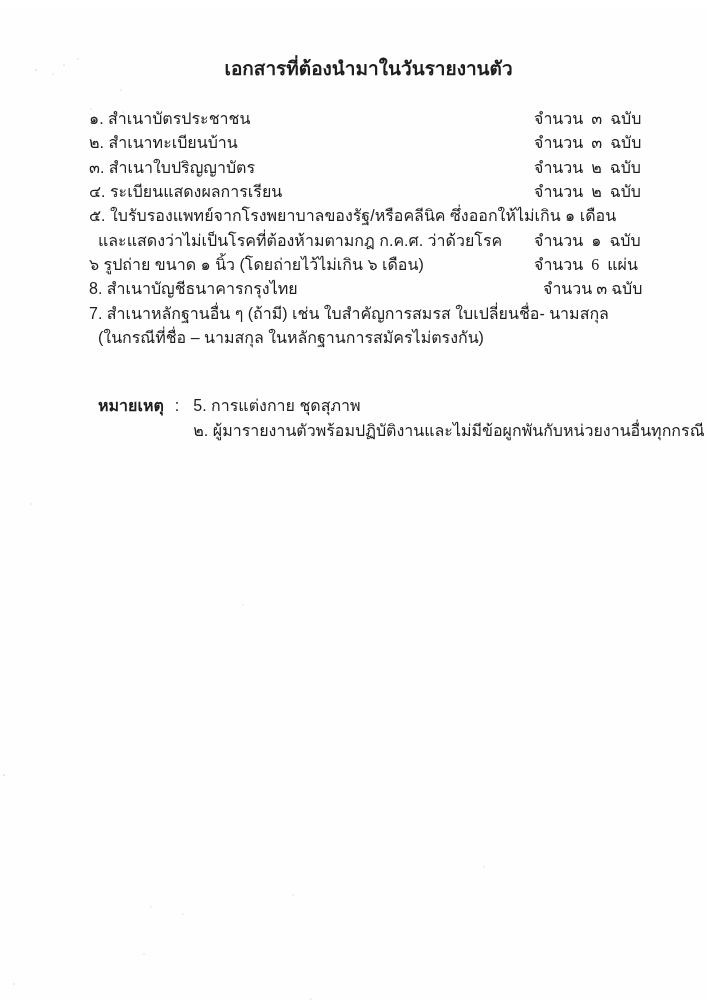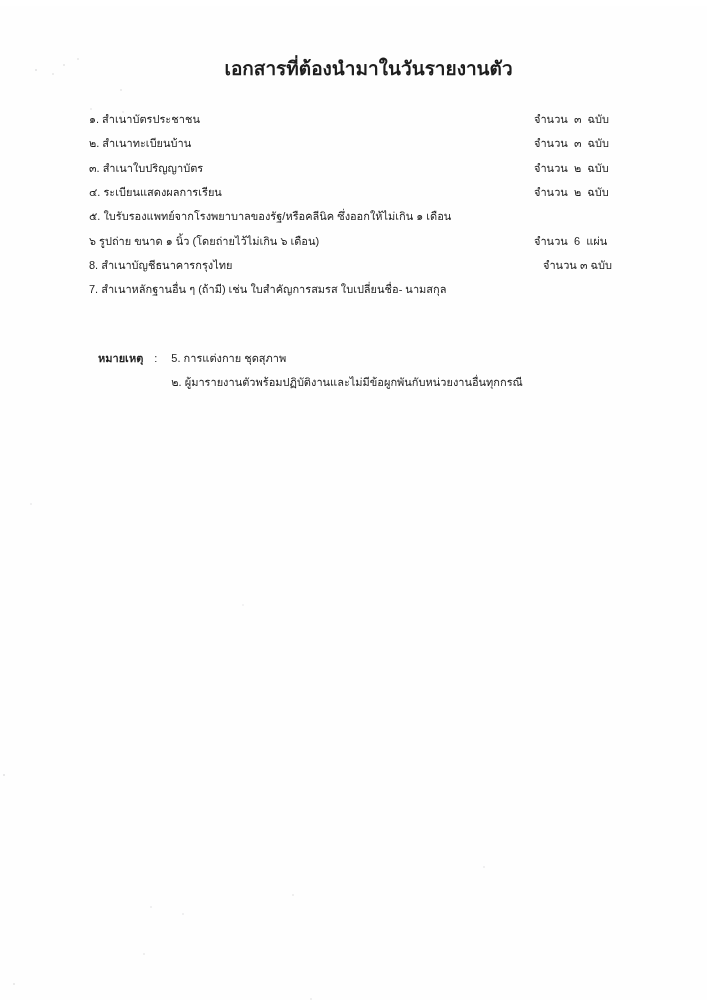--- a/index.html
+++ b/index.html
@@ -53,34 +53,35 @@
     font-size: 19px;
     line-height: 30px;
     font-weight: 700;
     white-space: nowrap;
   }
   .content {
     position: absolute;
     top: 101px;
     left: 89px;
     width: 610px;
-    font-size: 11px;
+    font-size: 16px;
     line-height: 24.35px;
   }
   .line {
     position: relative;
     height: 24.35px;
     white-space: nowrap;
   }
   .line.cont { padding-left: 9px; }
   .qty {
     position: absolute;
     left: 445px;
     top: 0;
     white-space: pre;
+    font-family: Liberation Serif, serif;
   }
   .qty.qty-shift { left: 454px; }
   .note {
     display: flex;
     margin-top: 44px;
     white-space: nowrap;
   }
   .note-label {
     font-weight: 700;
     padding-left: 9px;
@@ -118,33 +119,40 @@
     </div>
 
     <div class="line">
       <span>๔. ระเบียนแสดงผลการเรียน</span>
       <span class="qty">จำนวน  ๒  ฉบับ</span>
     </div>
 
     <div class="line">
       <span>๕. ใบรับรองแพทย์จากโรงพยาบาลของรัฐ/หรือคลีนิค ซึ่งออกให้ไม่เกิน ๑ เดือน</span>
     </div>
+    <div class="line cont">
+      <span>และแสดงว่าไม่เป็นโรคที่ต้องห้ามตามกฎ ก.ค.ศ. ว่าด้วยโรค</span>
+      <span class="qty">จำนวน  ๑  ฉบับ</span>
+    </div>
 
     <div class="line">
       <span>๖ รูปถ่าย ขนาด ๑ นิ้ว (โดยถ่ายไว้ไม่เกิน ๖ เดือน)</span>
       <span class="qty">จำนวน  6  แผ่น</span>
     </div>
 
     <div class="line">
       <span>8. สำเนาบัญชีธนาคารกรุงไทย</span>
       <span class="qty qty-shift">จำนวน ๓ ฉบับ</span>
     </div>
 
     <div class="line">
       <span>7. สำเนาหลักฐานอื่น ๆ (ถ้ามี) เช่น ใบสำคัญการสมรส ใบเปลี่ยนชื่อ- นามสกุล</span>
+    </div>
+    <div class="line cont">
+      <span>(ในกรณีที่ชื่อ – นามสกุล ในหลักฐานการสมัครไม่ตรงกัน)</span>
     </div>
 
     <div class="note">
       <span class="note-label">หมายเหตุ</span>
       <span class="note-colon">:</span>
       <span class="note-lines">
         <span class="line" style="display:block">5. การแต่งกาย ชุดสุภาพ</span>
         <span class="line" style="display:block">๒. ผู้มารายงานตัวพร้อมปฏิบัติงานและไม่มีข้อผูกพันกับหน่วยงานอื่นทุกกรณี</span>
       </span>
     </div>

